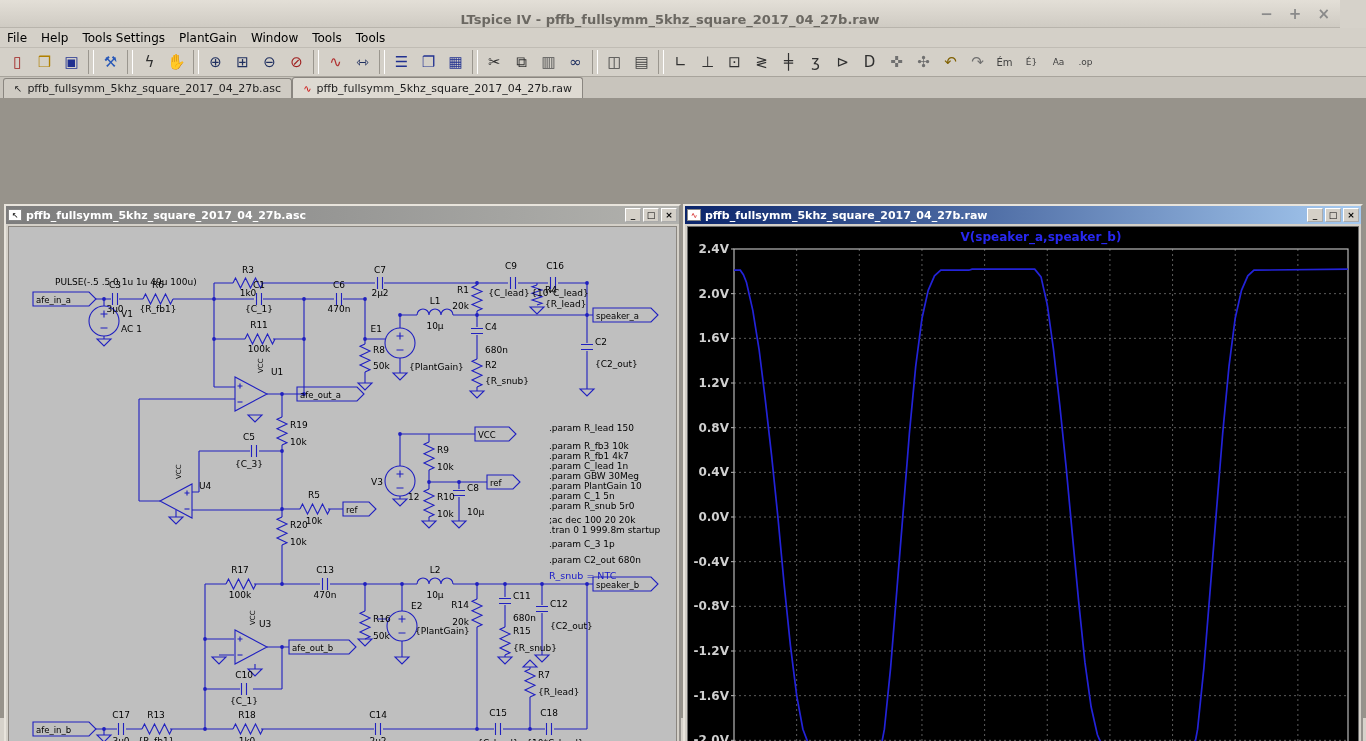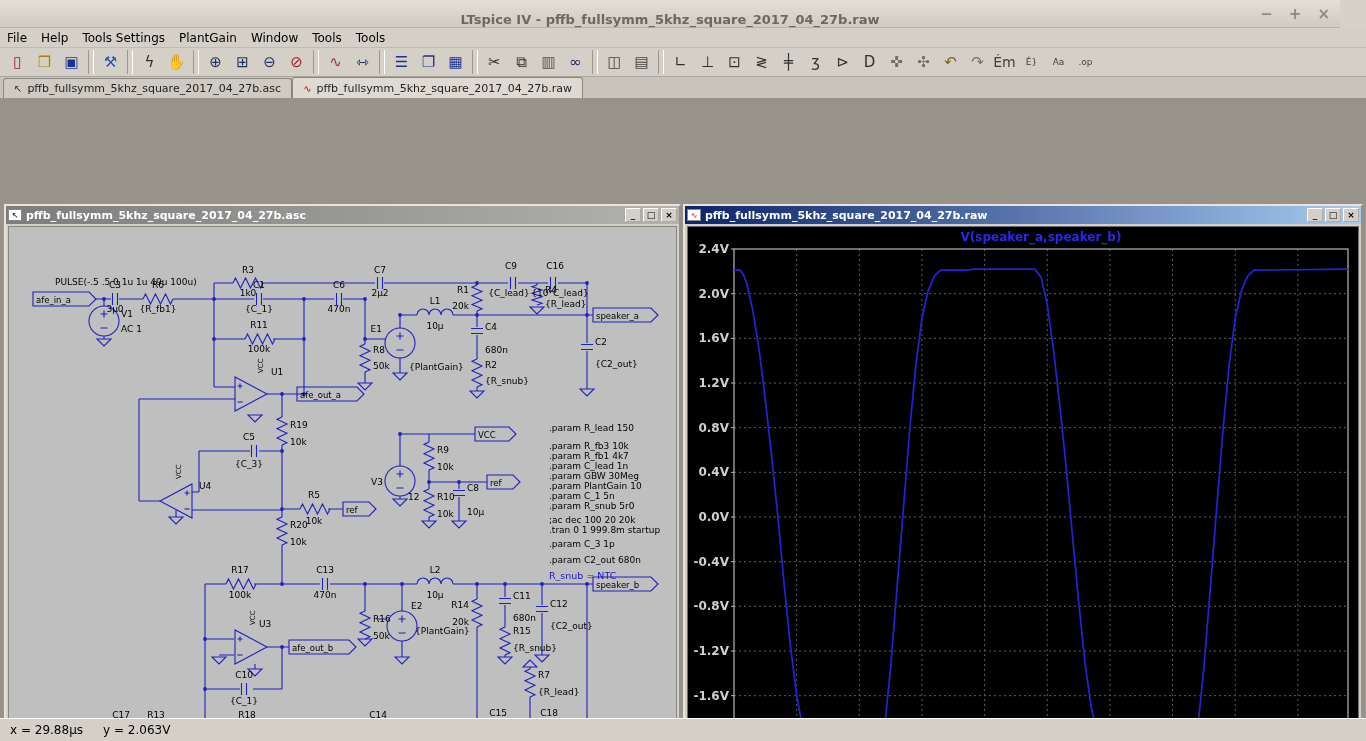--- a/index.html
+++ b/index.html
@@ -109,21 +109,21 @@
       <span class="tbtn" style="color: rgb(48, 48, 48);">⊡</span>
       <span class="tbtn" style="color: rgb(48, 48, 48);">≷</span>
       <span class="tbtn" style="color: rgb(48, 48, 48);">╪</span>
       <span class="tbtn" style="color: rgb(48, 48, 48);">ʒ</span>
       <span class="tbtn" style="color: rgb(48, 48, 48);">⊳</span>
       <span class="tbtn" style="color: rgb(48, 48, 48);">D</span>
       <span class="tbtn" style="color: rgb(112, 112, 112);">✜</span>
       <span class="tbtn" style="color: rgb(112, 112, 112);">✣</span>
       <span class="tbtn" style="color: rgb(128, 96, 0);">↶</span>
       <span class="tbtn" style="color: rgb(112, 112, 112);">↷</span>
-      <span class="tbtn" style="color: rgb(64, 64, 64); font-size: 14px;">Ém</span>
+      <span class="tbtn" style="color: rgb(64, 64, 64); font-size: 10px;">Ém</span>
       <span class="tbtn" style="color: rgb(64, 64, 64); font-size: 9px;">É}</span>
       <span class="tbtn" style="color: rgb(64, 64, 64); font-size: 9px;">Aa</span>
       <span class="tbtn" style="color: rgb(64, 64, 64); font-size: 9px;">.op</span>
     </div>
 
   <div id="tabbar">
       <div class="tab">
         <span class="ticon">↖</span>
         <span>pffb_fullsymm_5khz_square_2017_04_27b.asc</span>
       </div>
@@ -520,18 +520,14 @@
               <line x1="609.8775510204082" y1="558" x2="609.8775510204082" y2="561" stroke="#b8b8b8"></line>
             </g>
             <text x="353" y="14" text-anchor="middle" font-size="12" font-weight="bold" fill="#2828f0">V(speaker_a,speaker_b)</text>
             <polyline points="46.0,43.2 52.3,43.2 55.4,47.7 58.5,55.5 64.8,83.4 71.1,122.5 77.3,172.8 83.6,228.6 89.9,290.0 96.1,357.0 102.4,418.4 108.7,468.7 114.9,502.2 121.2,518.9 127.4,525.6 133.7,527.8 183.8,527.8 190.1,525.6 193.2,518.9 196.4,502.2 202.6,440.8 208.9,362.6 215.2,284.4 221.4,206.3 227.7,139.3 234.0,91.2 240.2,63.3 246.5,48.8 252.8,43.2 280.9,43.2 284.1,42.1 346.7,42.1 353.0,49.9 359.3,77.8 365.5,122.5 371.8,178.3 378.1,239.8 384.3,306.8 390.6,373.8 396.9,435.2 403.1,479.8 409.4,507.8 415.7,522.3 421.9,526.7 428.2,527.8 497.1,527.8 503.4,525.6 506.5,518.9 509.6,502.2 515.9,440.8 522.2,362.6 528.4,284.4 534.7,206.3 541.0,139.3 547.2,91.2 553.5,63.3 559.8,48.8 566.0,43.2 660.0,42.1" fill="none" stroke="#2323d8" stroke-width="1.7"></polyline>
           </svg>
       </div>
     </div>
 
   </div>
 
-  <div id="statusbar">
-    <span class="cell">x = 29.88µs</span>
-    <span class="cell">y = 2.063V</span>
-  </div>
 
 </div>
 
 </body></html>

